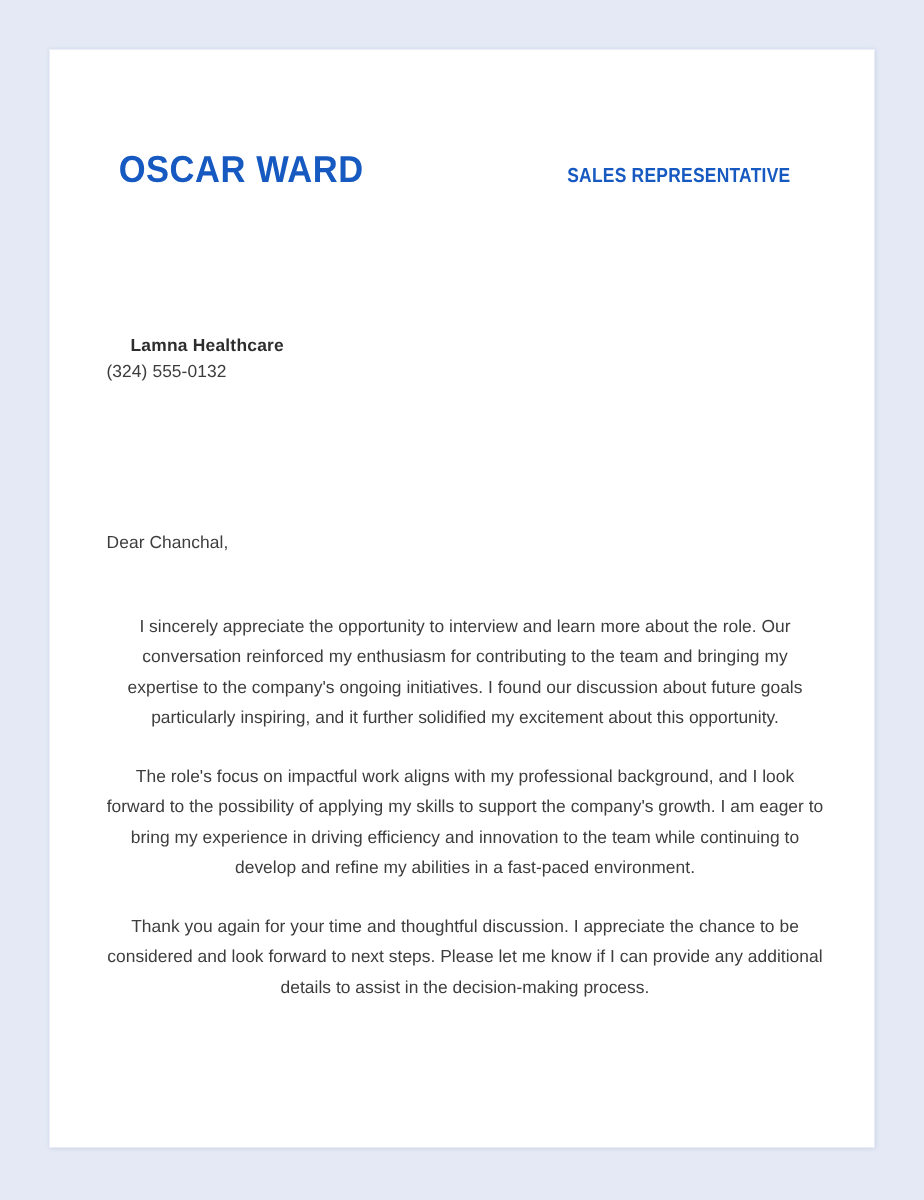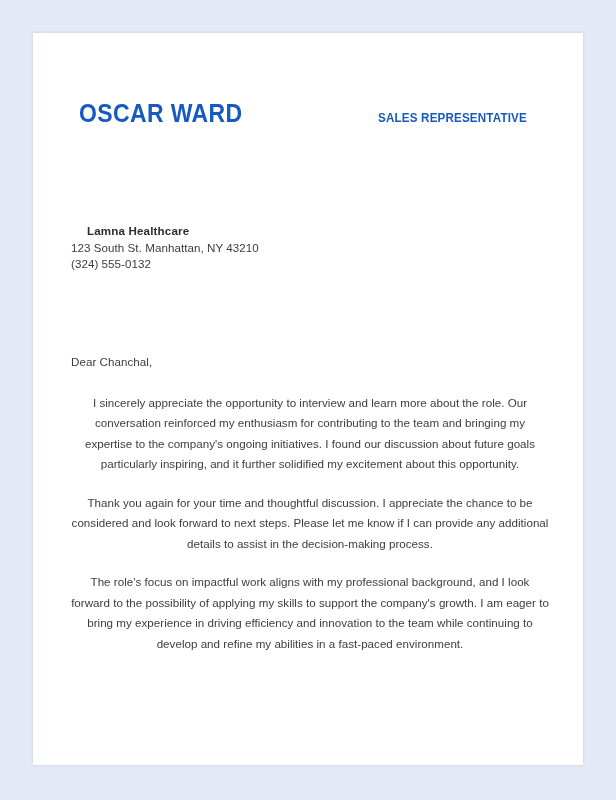--- a/index.html
+++ b/index.html
@@ -100,21 +100,21 @@
   .letter-body {
     position: absolute;
     left: 38px;
     top: 319px;
     width: 478px;
     color: #3d3d3d;
     font-size: 11.6px;
     line-height: 20.5px;
   }
   .salutation {
-    margin: 0 0 20px 0;
+    margin: 0 0 35px 0;
     letter-spacing: 0.05px;
   }
   .body-paragraph {
     margin: 0 0 18px 0;
     text-align: center;
     letter-spacing: 0.02px;
   }
   .body-paragraph:last-child {
     margin-bottom: 0;
   }
@@ -159,29 +159,28 @@
 
     <div class="letterhead">
       <div class="sender-name">OSCAR WARD</div>
       <div class="sender-title">SALES REPRESENTATIVE</div>
     </div>
 
     <div class="address-region">
 
       <div class="address-block">
         <div class="address-org">Lamna Healthcare</div>
-        <div class="address-line">123 South St. Manhattan, NY 43210</div>
         <div class="address-line">(324) 555-0132</div>
       </div>
 
 
     </div>
 
     <div class="letter-body">
       <p class="salutation">Dear Chanchal,</p>
       <p class="body-paragraph">I sincerely appreciate the opportunity to interview and learn more about the role. Our conversation reinforced my enthusiasm for contributing to the team and bringing my expertise to the company's ongoing initiatives. I found our discussion about future goals particularly inspiring, and it further solidified my excitement about this opportunity.</p>
+      <p class="body-paragraph">The role's focus on impactful work aligns with my professional background, and I look forward to the possibility of applying my skills to support the company's growth. I am eager to bring my experience in driving efficiency and innovation to the team while continuing to develop and refine my abilities in a fast-paced environment.</p>
       <p class="body-paragraph">Thank you again for your time and thoughtful discussion. I appreciate the chance to be considered and look forward to next steps. Please let me know if I can provide any additional details to assist in the decision-making process.</p>
-      <p class="body-paragraph">The role's focus on impactful work aligns with my professional background, and I look forward to the possibility of applying my skills to support the company's growth. I am eager to bring my experience in driving efficiency and innovation to the team while continuing to develop and refine my abilities in a fast-paced environment.</p>
     </div>
 
 
   </div>
 </div>
 
 </body></html>

